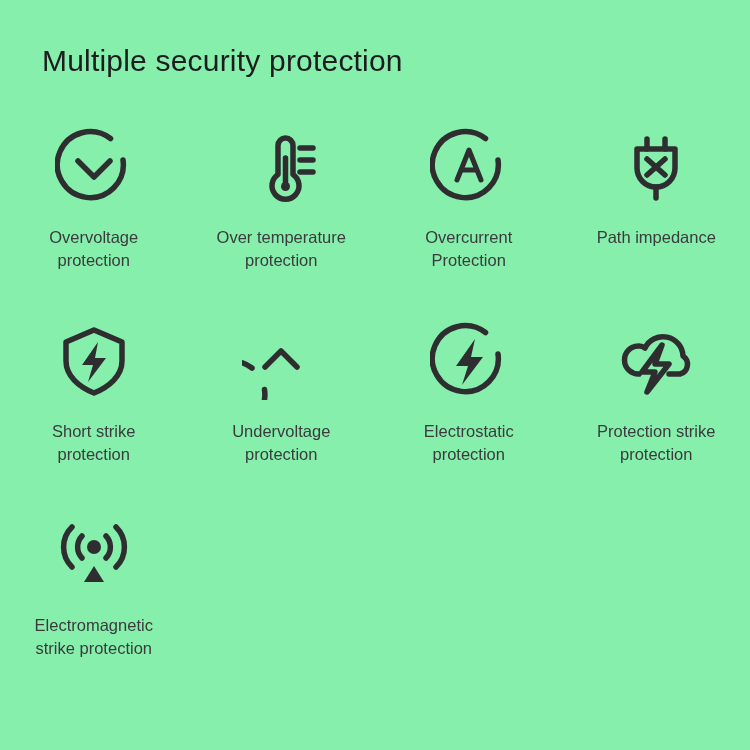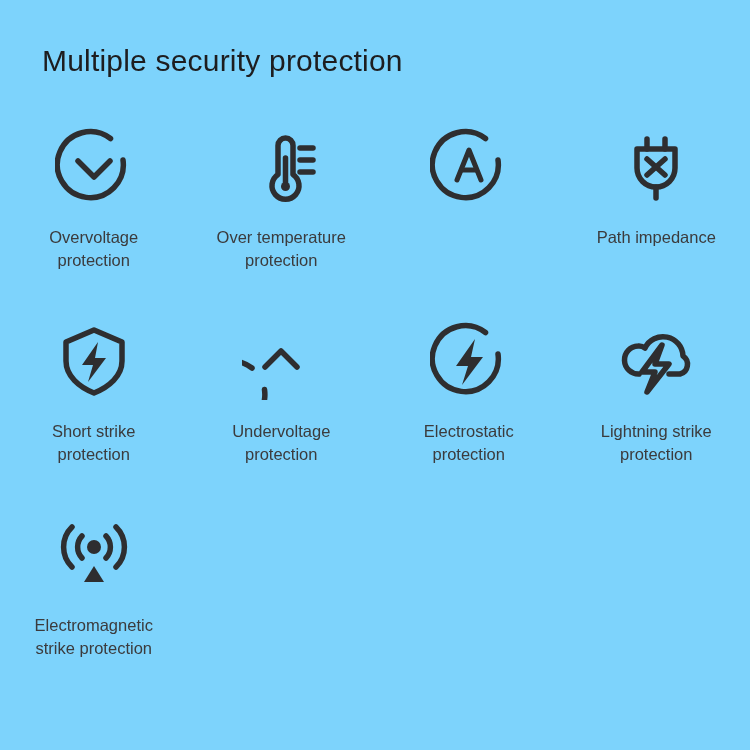--- a/index.html
+++ b/index.html
@@ -10,21 +10,21 @@
     width: 750px;
     height: 750px;
     background: #f0f1f3;
     font-family: "Liberation Sans", sans-serif;
     overflow: hidden;
   }
   .page {
     position: relative;
     width: 750px;
     height: 750px;
-    background: #7dd3fc;
+    background: #86efac;
     box-sizing: border-box;
   }
   .page-title {
     position: absolute;
     left: 42px;
     top: 44px;
     font-size: 30px;
     font-weight: 400;
     color: #1d1d1f;
     letter-spacing: 0.2px;
@@ -130,20 +130,24 @@
     </div>
 
     <div class="cell">
       <div class="icon-wrap">
         <svg width="78" height="78" viewBox="0 0 78 78">
           <path class="stroke" d="M55.5 10.5 A33 33 0 1 0 68 32"></path>
           <path class="stroke-thin" d="M27 52 L39 22 L51 52"></path>
           <path class="stroke-thin" d="M31.5 42 H46.5"></path>
         </svg>
       </div>
+      <div class="cell-label">
+        <span>Overcurrent</span>
+        <span class="l2">Protection</span>
+      </div>
     </div>
 
     <div class="cell clip">
       <div class="icon-wrap">
         <svg width="78" height="78" viewBox="0 0 78 78">
           <path class="stroke" d="M30 11 V21"></path>
           <path class="stroke" d="M48 11 V21"></path>
           <path class="stroke" d="M20 21 H58 V40 a19 19 0 0 1 -19 19 a19 19 0 0 1 -19 -19 Z"></path>
           <path class="stroke" d="M39 59 V70"></path>
           <path class="stroke" d="M30 31 L48 47"></path>
@@ -196,21 +200,21 @@
 
 
     <div class="cell">
       <div class="icon-wrap">
         <svg width="84" height="78" viewBox="0 0 84 78">
           <path class="stroke" d="M25 52 a14 14 0 0 1 -1 -28 a10 10 0 0 1 7 2 a20 20 0 0 1 38 8 a10 10 0 0 1 -3 18 H55"></path>
           <path class="stroke" d="M48 23 L28 50 H41 L33 70 L55 42 H41 Z"></path>
         </svg>
       </div>
       <div class="cell-label">
-        <span>Lightning strike</span>
+        <span>Protection strike</span>
         <span class="l2">protection</span>
       </div>
     </div>
 
     <div class="cell">
       <div class="icon-wrap">
         <svg width="86" height="78" viewBox="0 0 86 78">
           <circle class="fill" cx="43" cy="31" r="7"></circle>
           <path class="stroke" d="M31 20 a16 16 0 0 0 0 22"></path>
           <path class="stroke" d="M55 20 a16 16 0 0 1 0 22"></path>

